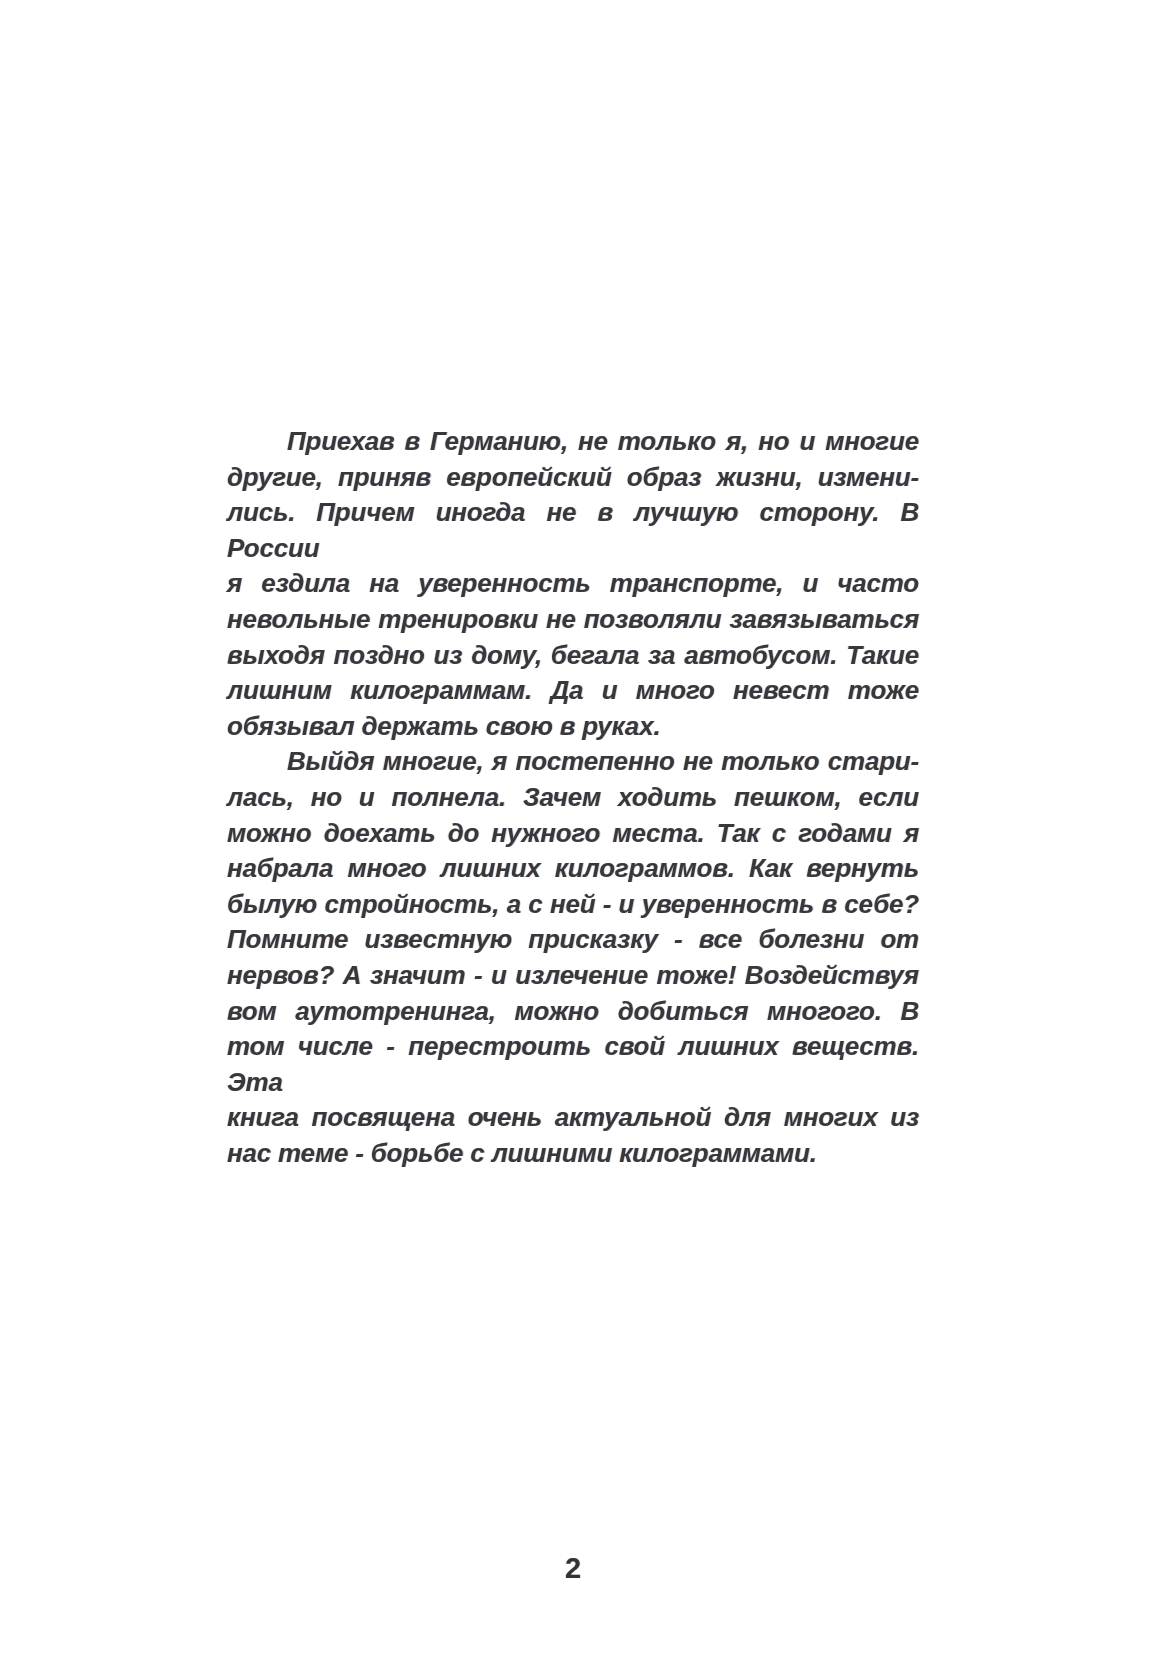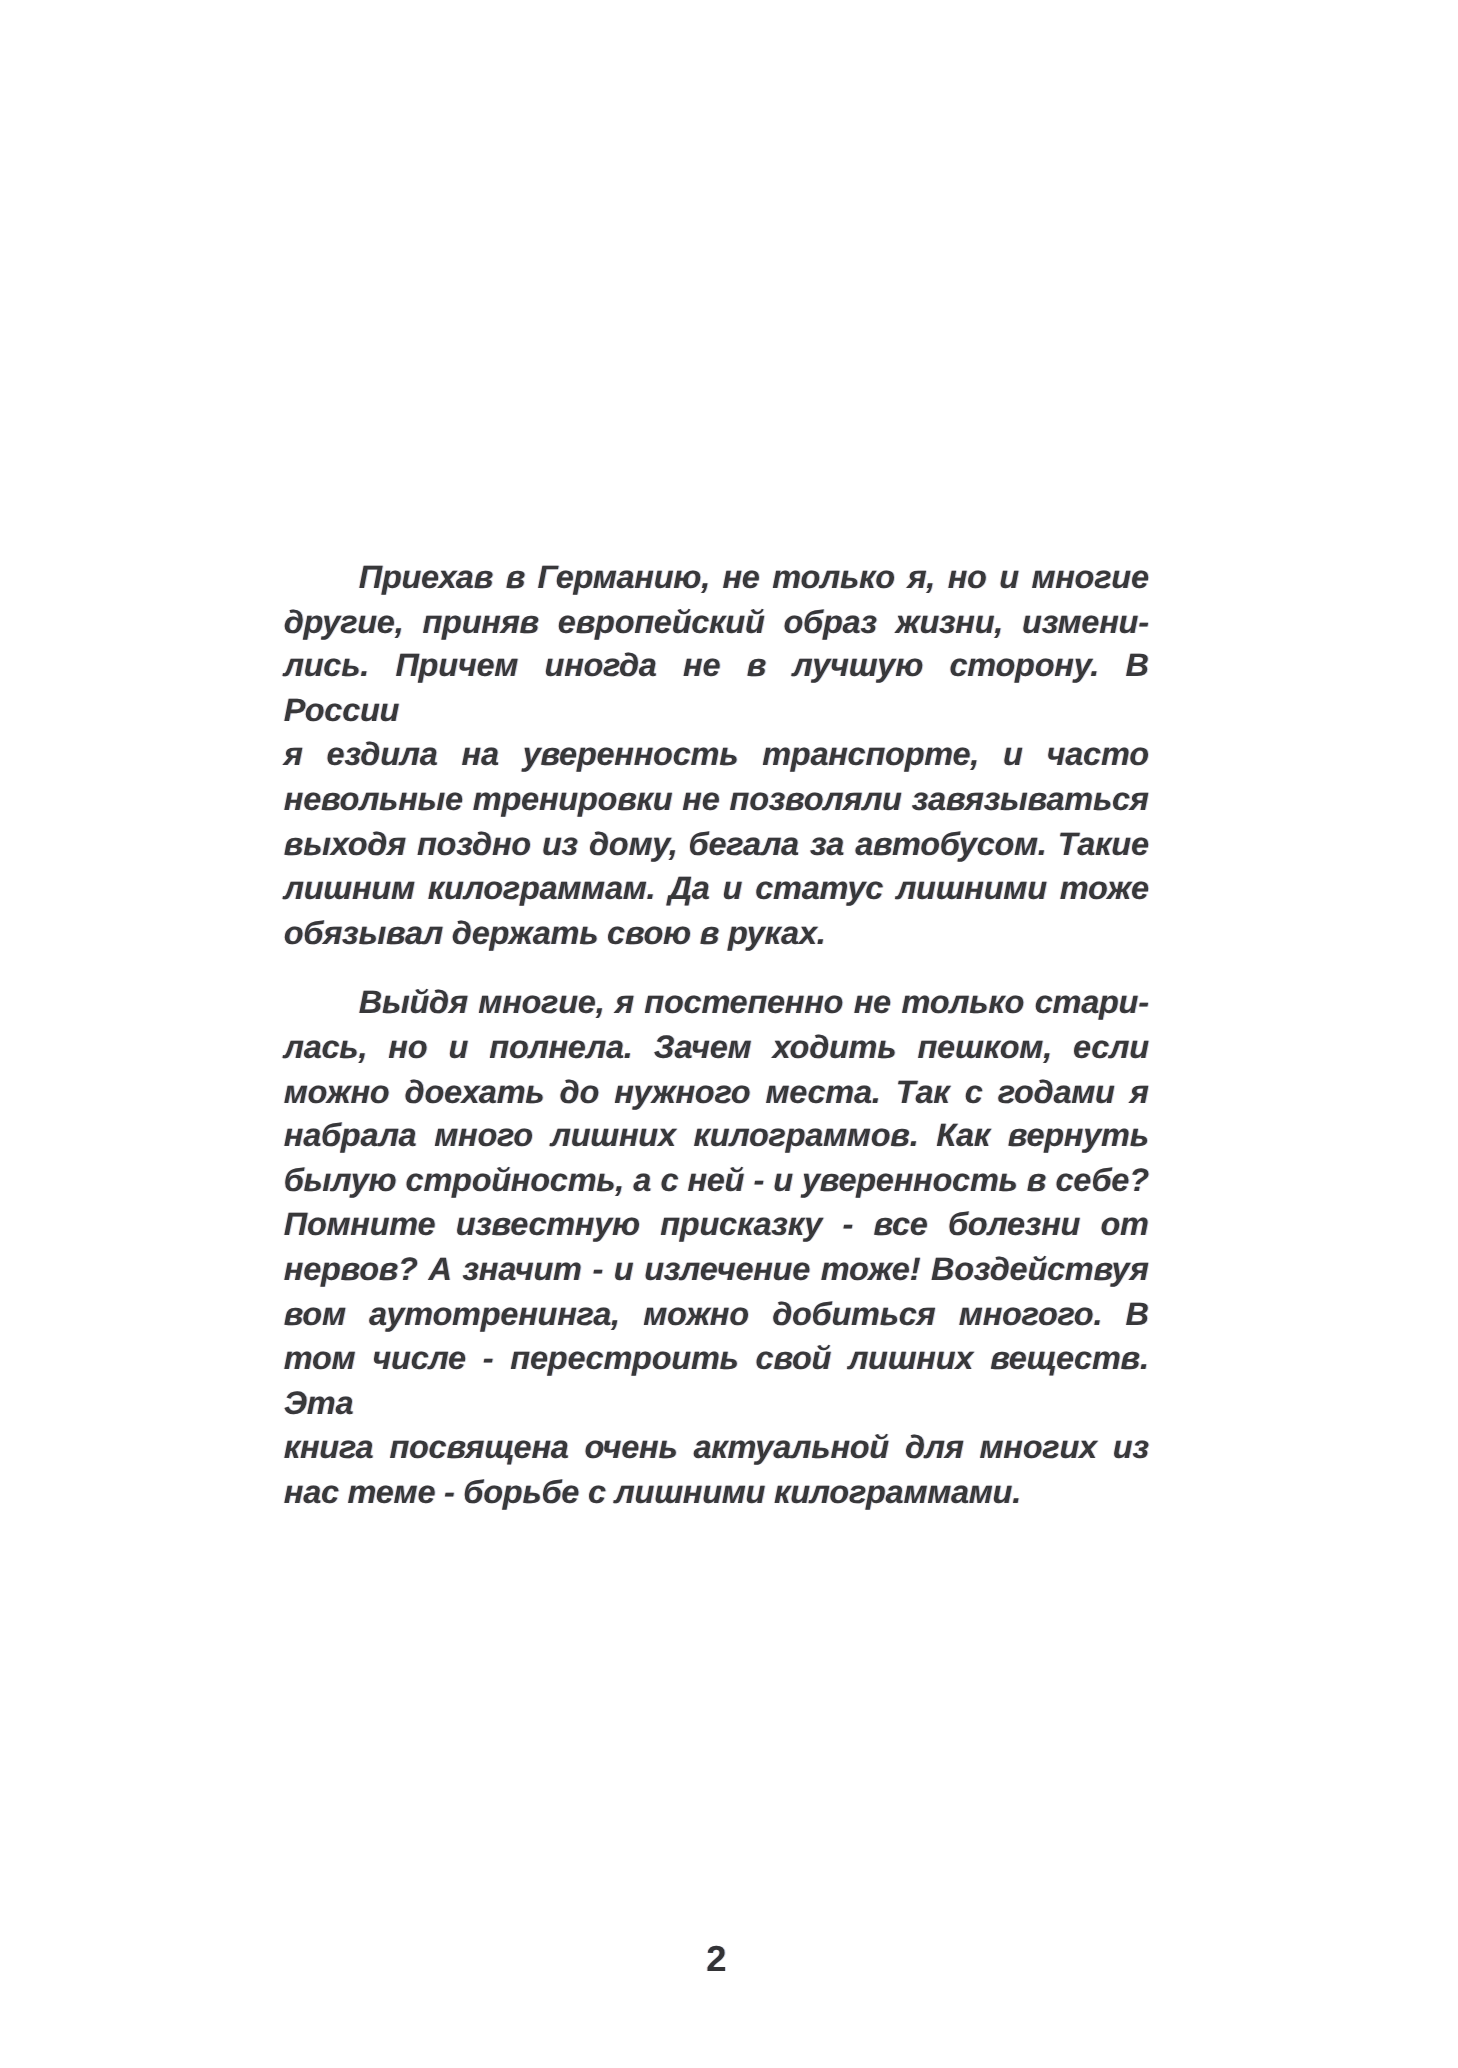--- a/index.html
+++ b/index.html
@@ -29,21 +29,20 @@
     
     text-shadow: 0.8px 0 0 rgba(45, 90, 170, 0.28), -0.8px 0 0 rgba(170, 70, 45, 0.18);
   }
   .text-block .line {
     text-align: justify;
     text-align-last: justify;
     white-space: normal;
   }
   .text-block .line.first {
     text-indent: 60px;
-    margin-top: 20px;
   }
   .text-block .line.last {
     text-align-last: left;
   }
   .page-number {
     position: absolute;
     left: 227px;
     top: 1552px;
     width: 692px;
     text-align: center;
@@ -59,21 +58,21 @@
 <body>
 
 <div class="page">
   <div class="text-block">
       <div class="line first">Приехав в Германию, не только я, но и многие</div>
       <div class="line">другие, приняв европейский образ жизни, измени-</div>
       <div class="line">лись. Причем иногда не в лучшую сторону. В России</div>
       <div class="line">я ездила на уверенность транспорте, и часто</div>
       <div class="line">невольные тренировки не позволяли завязываться</div>
       <div class="line">выходя поздно из дому, бегала за автобусом. Такие</div>
-      <div class="line">лишним килограммам. Да и статус лишними тоже</div>
+      <div class="line">лишним килограммам. Да и много невест тоже</div>
       <div class="line last">обязывал держать свою в руках.</div>
       <div class="line first">Выйдя многие, я постепенно не только стари-</div>
       <div class="line">лась, но и полнела. Зачем ходить пешком, если</div>
       <div class="line">можно доехать до нужного места. Так с годами я</div>
       <div class="line">набрала много лишних килограммов. Как вернуть</div>
       <div class="line">былую стройность, а с ней - и уверенность в себе?</div>
       <div class="line">Помните известную присказку - все болезни от</div>
       <div class="line">нервов? А значит - и излечение тоже! Воздействуя</div>
       <div class="line">вом аутотренинга, можно добиться многого. В</div>
       <div class="line">том числе - перестроить свой лишних веществ. Эта</div>

